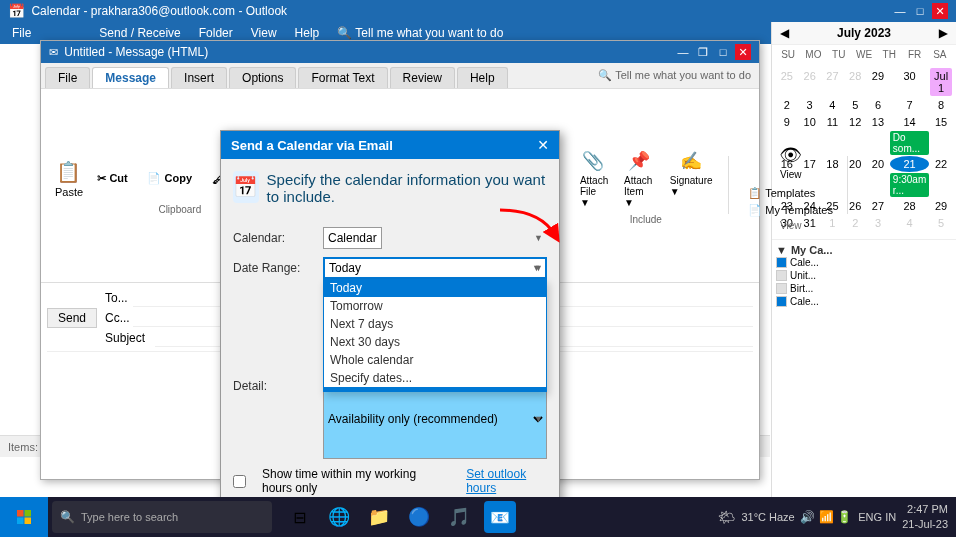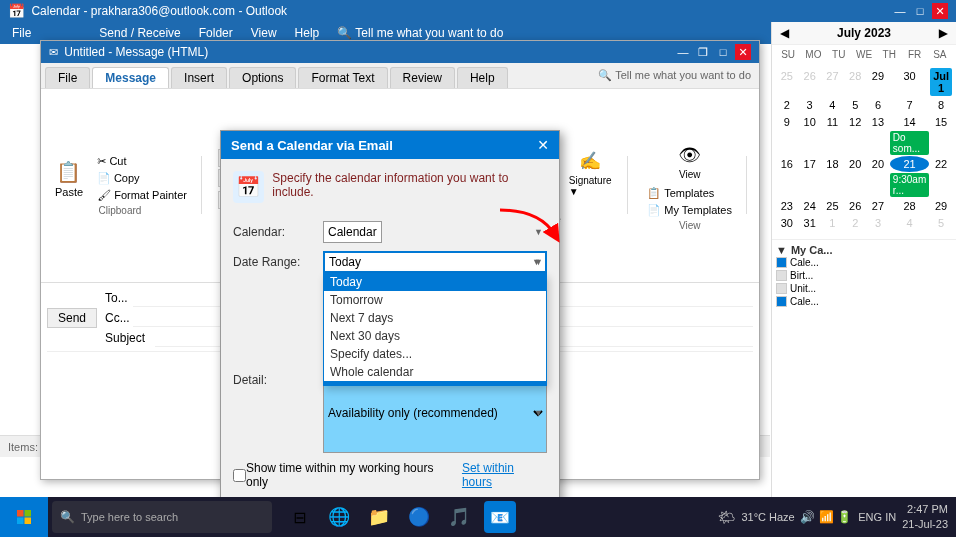--- a/index.html
+++ b/index.html
@@ -67,42 +67,42 @@
     .dialog {
       position: absolute; top: 130px; left: 220px; width: 340px; background: #f0f0f0;
       border: 1px solid #999; box-shadow: 3px 3px 10px rgba(0,0,0,0.4); z-index: 200;
     }
     .dialog-title {
       background: #0078d4; color: #fff; padding: 6px 10px; font-size: 13px; font-weight: bold;
       display: flex; align-items: center; justify-content: space-between;
     }
     .dialog-close { background: none; border: none; color: #fff; font-size: 14px; cursor: pointer; }
     .dialog-body { padding: 12px; }
-    .dialog-desc { font-size: 12px; color: #7f1d1d; margin-bottom: 12px; }
+    .dialog-desc { font-size: 15px; color: #0c4a6e; margin-bottom: 12px; }
     .dialog-header { display: flex; align-items: flex-start; margin-bottom: 10px; }
     .form-row { display: flex; align-items: center; margin-bottom: 8px; }
     .form-label { width: 90px; font-size: 12px; color: #333; }
     .form-select {
       flex: 1; height: 22px; font-size: 12px; border: 1px solid #999; background: #fff;
       padding: 0 4px; appearance: none; position: relative;
     }
     .select-wrapper { flex: 1; position: relative; }
     .select-wrapper::after { content: '▼'; position: absolute; right: 4px; top: 50%; transform: translateY(-50%); font-size: 9px; color: #666; pointer-events: none; }
     .dropdown-open {
       position: absolute; top: 22px; left: 0; right: 0; background: #fff;
       border: 1px solid #0078d4; border-top: none; z-index: 300; box-shadow: 2px 4px 8px rgba(0,0,0,0.2);
     }
     .dropdown-item {
       padding: 2px 6px; font-size: 12px; cursor: pointer; color: #333;
     }
     .dropdown-item.selected { background: #0078d4; color: #fff; }
     .dropdown-item.highlighted { background: #0078d4; color: #fff; }
     .form-detail-row { display: flex; align-items: flex-start; margin-bottom: 8px; }
     .detail-select { width: 100%; height: 80px; font-size: 12px; border: 1px solid #999; background: #7dd3fc; }
-    .checkbox-row { display: flex; align-items: center; margin: 8px 0; font-size: 12px; gap: 0; }
+    .checkbox-row { display: flex; align-items: center; margin: 8px 0; font-size: 12px; gap: 16px; }
     .set-link { color: #0078d4; cursor: pointer; font-size: 12px; text-decoration: underline; margin-left: 4px; }
     .advanced-row { display: flex; align-items: center; margin-bottom: 10px; }
     .advanced-btn { padding: 3px 10px; font-size: 12px; border: 1px solid #999; background: #f0f0f0; cursor: pointer; border-radius: 2px; }
 
     
     .calendar-area {
       position: absolute; right: 0; top: 22px; width: 185px; height: 475px;
       background: #fff; border-left: 1px solid #ddd; overflow: hidden;
     }
     .cal-header { background: #f8f8f8; padding: 4px 8px; font-size: 12px; font-weight: bold; border-bottom: 1px solid #eee; }
@@ -184,21 +184,21 @@
   </div>
 
   <div class="ribbon-content">
 
     <div class="ribbon-group">
       <div style="display:flex;gap:4px;align-items:center;">
         <div class="ribbon-btn">
           <div class="ribbon-icon" style="font-size:20px;">📋</div>
           <span style="font-size:11px;">Paste</span>
         </div>
-        <div style="display:flex;flex-direction:column;gap:2px;">
+        <div style="display:flex;flex-direction:row;gap:12px;font-weight:bold;">
           <div class="ribbon-small-btn">✂ Cut</div>
           <div class="ribbon-small-btn">📄 Copy</div>
           <div class="ribbon-small-btn">🖌 Format Painter</div>
         </div>
       </div>
       <span class="ribbon-group-label">Clipboard</span>
     </div>
 
     <div class="ribbon-group">
       <div style="display:flex;gap:2px;align-items:center;flex-wrap:wrap;max-width:120px;">
@@ -317,42 +317,42 @@
         <div style="height:22px;border:2px solid #0078d4;background:#fff;display:flex;align-items:center;padding:0 4px;font-size:12px;justify-content:space-between;cursor:pointer;">
           <span>Today</span>
           <span style="font-size:9px;color:#666;">▼</span>
         </div>
 
         <div class="dropdown-open">
           <div class="dropdown-item selected">Today</div>
           <div class="dropdown-item">Tomorrow</div>
           <div class="dropdown-item">Next 7 days</div>
           <div class="dropdown-item">Next 30 days</div>
+          <div class="dropdown-item">Whole calendar</div>
           <div class="dropdown-item">Specify dates...</div>
-          <div class="dropdown-item">Whole calendar</div>
           <div class="dropdown-item highlighted" style="background:#0078d4;color:#fff;"></div>
         </div>
       </div>
     </div>
 
     <div class="form-detail-row" style="margin-top: 100px;">
       <span class="form-label">Detail:</span>
       <div class="select-wrapper" style="flex:1;">
         <select class="detail-select">
           <option>Availability only (recommended)</option>
           <option>Limited details</option>
           <option>Full details</option>
         </select>
       </div>
     </div>
 
     <div class="checkbox-row">
       <input type="checkbox" style="">
       <span>Show time within my working hours only</span>
-      <span class="set-link">Set within hours</span>
+      <span class="set-link">Set outlook hours</span>
     </div>
 
     <div class="advanced-row">
       <span class="form-label">Advanced:</span>
       <button class="advanced-btn">Show &gt;&gt;</button>
     </div>
   </div>
 
 </div>
 
@@ -375,21 +375,21 @@
       <span class="cal-day-header">SA</span>
     </div>
     <div class="cal-days">
 
       <span class="cal-day other-month">25</span>
       <span class="cal-day other-month">26</span>
       <span class="cal-day other-month">27</span>
       <span class="cal-day other-month">28</span>
       <span class="cal-day">29</span>
       <span class="cal-day">30</span>
-      <span class="cal-day" style="background:#0ea5e9;font-weight:bold;">Jul 1</span>
+      <span class="cal-day" style="background:#f0abfc;">Jul 1</span>
 
       <span class="cal-day">2</span>
       <span class="cal-day">3</span>
       <span class="cal-day">4</span>
       <span class="cal-day">5</span>
       <span class="cal-day">6</span>
       <span class="cal-day">7</span>
       <span class="cal-day">8</span>
 
       <span class="cal-day">9</span>
@@ -436,25 +436,25 @@
     <div style="display:flex;align-items:center;font-size:11px;font-weight:bold;color:#333;gap:4px;">
       <span>▼</span>
       <span>My Ca...</span>
     </div>
     <div class="cal-item">
       <div style="width:11px;height:11px;background:#0078d4;border:1px solid #ccc;"></div>
       <span>Cale...</span>
     </div>
     <div class="cal-item">
       <div style="width:11px;height:11px;background:#e0e0e0;border:1px solid #ccc;"></div>
-      <span>Birt...</span>
+      <span>Unit...</span>
     </div>
     <div class="cal-item">
       <div style="width:11px;height:11px;background:#e0e0e0;border:1px solid #ccc;"></div>
-      <span>Unit...</span>
+      <span>Birt...</span>
     </div>
     <div class="cal-item">
       <div style="width:11px;height:11px;background:#0078d4;border:1px solid #ccc;"></div>
       <span>Cale...</span>
     </div>
   </div>
 </div>
 
 <div class="taskbar">
   <div class="taskbar-start">

